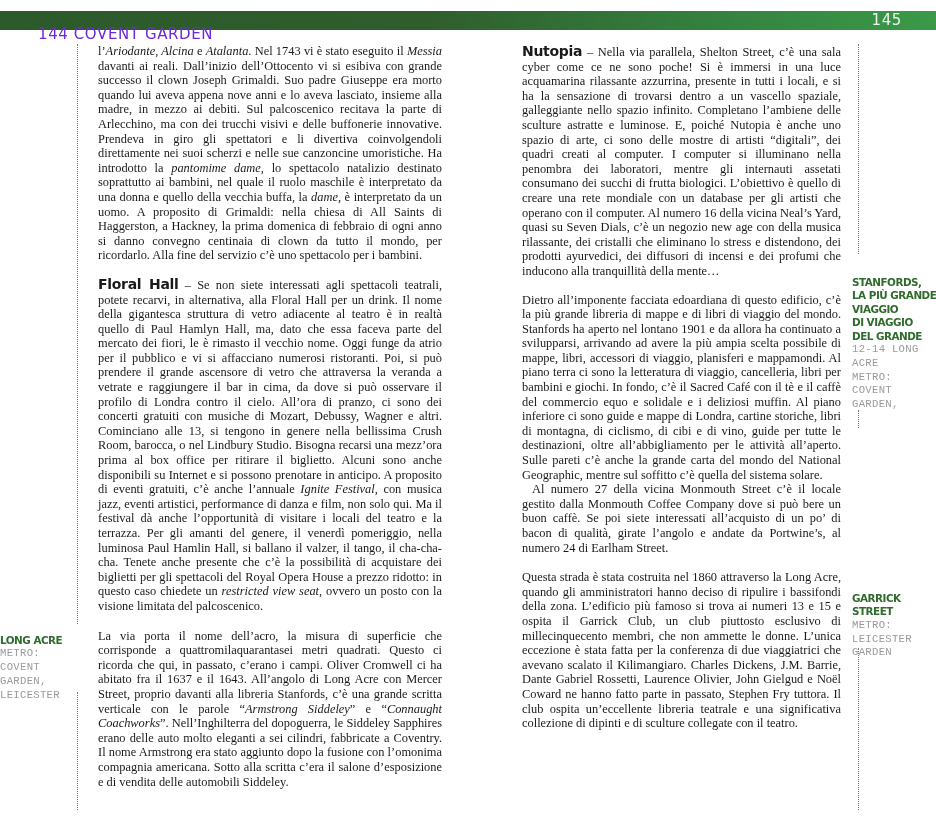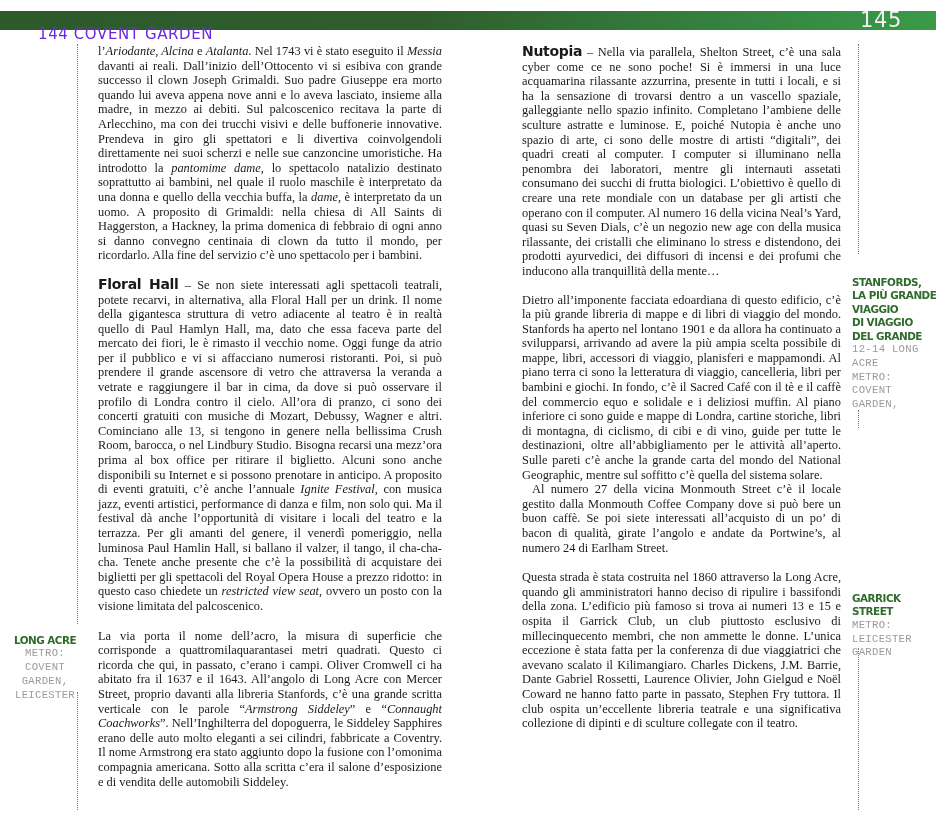--- a/index.html
+++ b/index.html
@@ -1,30 +1,30 @@
 <!DOCTYPE html>
 <html><head>
   <meta charset="utf-8">
   <style>
     html, body { margin: 0; padding: 0; background: #ffffff; }
     body { width: 936px; height: 820px; position: relative; overflow: hidden; font-family: "Liberation Serif", serif; color: #1a1a1a; }
     .header-bar { position: absolute; left: 0; top: 11px; width: 936px; height: 19px; background: linear-gradient(to right, #2d5a2b 0%, #2f5d2c 45%, #34803e 75%, #3a9a48 100%); }
     .page-num-left { position: absolute; left: 38px; top: 24px; color: #6d28d9; font-family: "DejaVu Sans", sans-serif; font-size: 15px; letter-spacing: 0.6px; line-height: 21px; }
-    .page-num-right { position: absolute; right: 34px; top: 10px; color: #f2f2f2; font-family: "DejaVu Sans", sans-serif; font-size: 21px; letter-spacing: 0.6px; line-height: 21px; }
+    .page-num-right { position: absolute; right: 34px; top: 10px; color: #f2f2f2; font-family: "DejaVu Sans", sans-serif; font-size: 15px; letter-spacing: 0.6px; line-height: 21px; }
     .col { position: absolute; font-size: 12.4px; line-height: 14.6px; text-align: justify; hyphens: manual; }
     .col p { margin: 0; }
     .col-left { left: 98px; top: 44px; width: 344px; }
     .col-right { left: 522px; top: 44px; width: 319px; }
     .lead { font-family: "DejaVu Sans", sans-serif; font-weight: bold; font-size: 14px; letter-spacing: -0.3px; }
     .indent { text-indent: 10px; }
     .gap { height: 14px; }
     .gap-lg { height: 15px; }
     .side { position: absolute; font-family: "Liberation Mono", monospace; font-size: 10.6px; line-height: 13.8px; color: #9a9a9a; letter-spacing: 0.3px; }
     .side .title { font-family: "DejaVu Sans", sans-serif; font-weight: bold; color: #2f6b2c; font-size: 10.4px; letter-spacing: -0.5px; line-height: 13.4px; }
-    .side-left { right: 846px; text-align: center; width: 90px; }
+    .side-left { right: 846px; text-align: left; width: 90px; }
     .side-right { left: 852px; width: 88px; text-align: left; }
     .dots { position: absolute; width: 0; border-left: 1.5px dotted #7a7a7a; }
     i { font-style: italic; margin-top: 34px; }
   </style>
 </head>
 <body>
 
 <div class="header-bar"></div>
 <div class="page-num-left">144  COVENT GARDEN</div>
 <div class="page-num-right">145</div>

